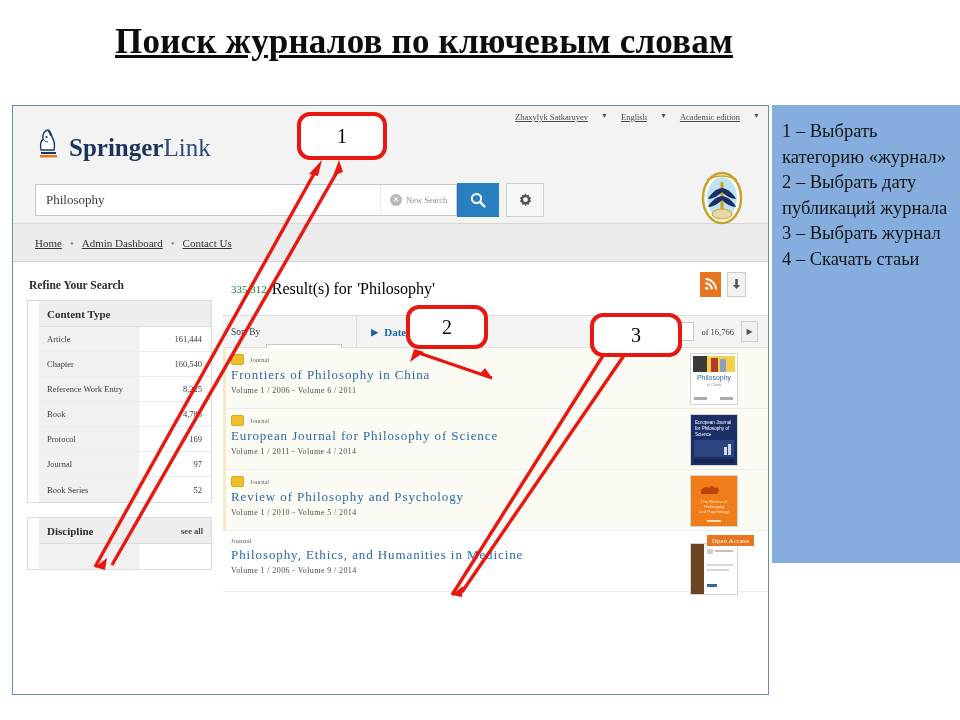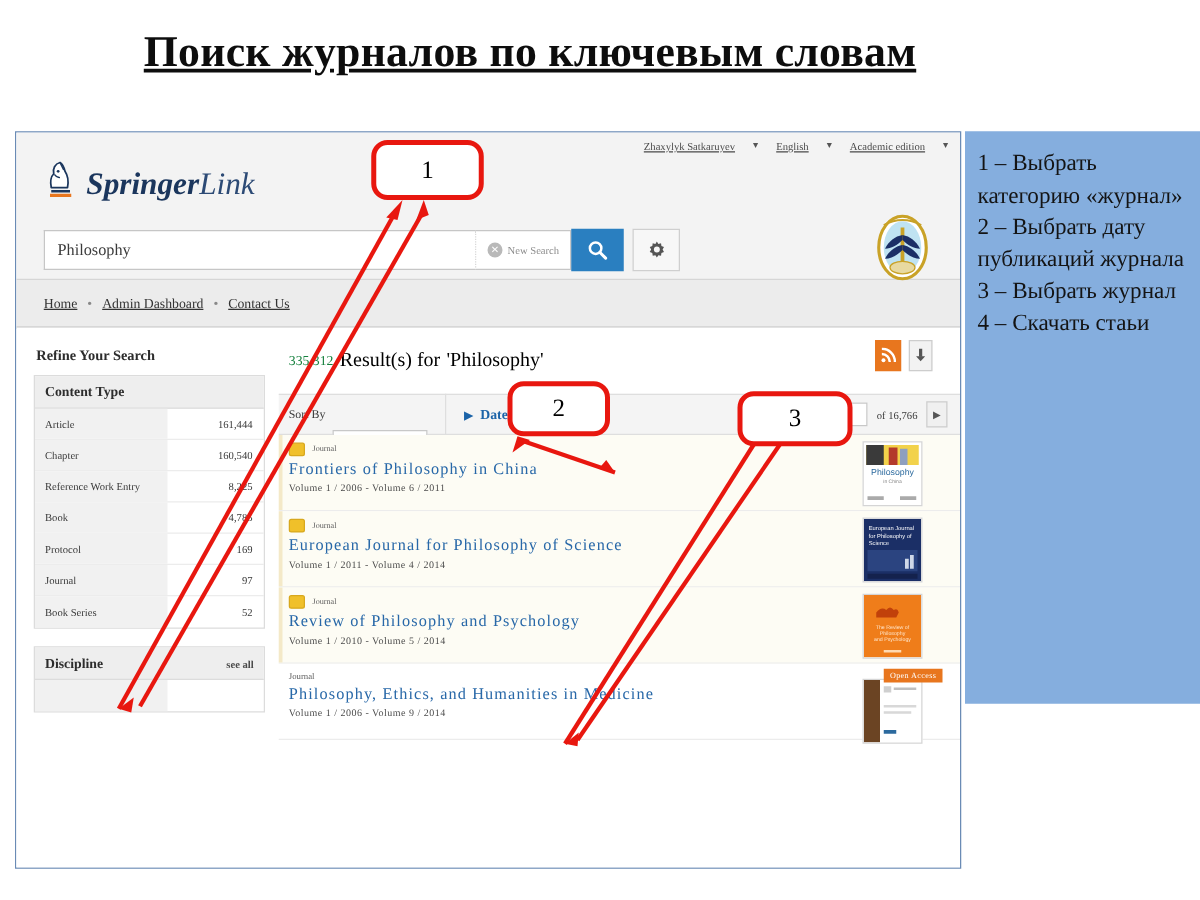--- a/index.html
+++ b/index.html
@@ -62,21 +62,21 @@
   }
   .sl-identity span.lnk { text-decoration:underline; cursor:pointer; }
   .sl-identity i.caret { font-style:normal; font-size:7px; color:#555; }
 
   .sl-logo { position:absolute; left:22px; top:22px; display:flex; align-items:flex-end; gap:7px;}
   .sl-logo .horse { width:27px; height:30px; position:relative; }
   .sl-logo .horse svg { display:block; }
   .sl-logo .wordmark {
     font-family:"Liberation Serif", serif;
     font-size:25px; color:#1b365d; line-height:1;
-    position:relative; top:2px;font-style:italic;
+    position:relative; top:2px;
   }
   .sl-logo .wordmark b { font-weight:bold; }
   .sl-logo .wordmark span.light { font-weight:normal; color:#2c4a75; }
 
   
   .sl-searchrow { position:absolute; left:22px; top:77px; display:flex; align-items:center; }
   .sl-searchbox {
     width:345px; height:32px; background:#fff;
     border:1px solid #c6c6c6; border-right:none;
     display:flex; align-items:center; padding-left:10px;
@@ -129,21 +129,21 @@
   .preview-box .ptext {
     font-size:9.5px; color:#2f2f2f; font-weight:bold;
     text-decoration:underline; text-decoration-style:dotted;
   }
   .preview-box .chk {
     width:11px; height:11px; border:1px solid #7a7a7a; background:#fff;
     margin-left:auto; font-size:9px; line-height:10px; text-align:center; color:#1b4f8a;
   }
   .refine-title { margin:16px 0 9px 8px; font-size:11.5px; font-weight:bold; color:#2c2c2c; }
 
-  .facet-table { margin:0 4px 0 6px; border:1px solid #dcdcdc; }
+  .facet-table { margin:0 4px 0 6px; border:1px solid #dcdcdc;padding-left:11px; }
   .facet-head {
     background:#eeeeee; border-bottom:1px solid #dcdcdc;
     height:26px; display:flex; align-items:center; padding:0 8px;
     font-size:11px; font-weight:bold; color:#2d2d2d;
   }
   .facet-head .seeall { margin-left:auto; font-size:8.5px; font-weight:bold; color:#4a4a4a; }
   .facet-row {
     height:25px; display:flex; align-items:center;
     border-bottom:1px solid #ececec; font-size:8.5px; color:#3a3a3a;
   }

